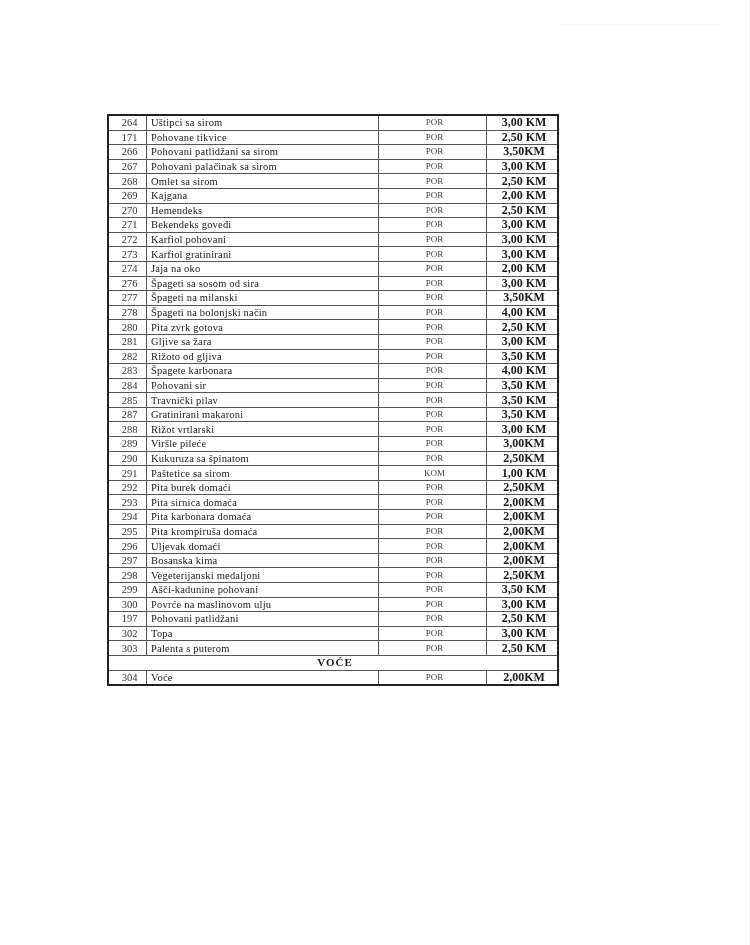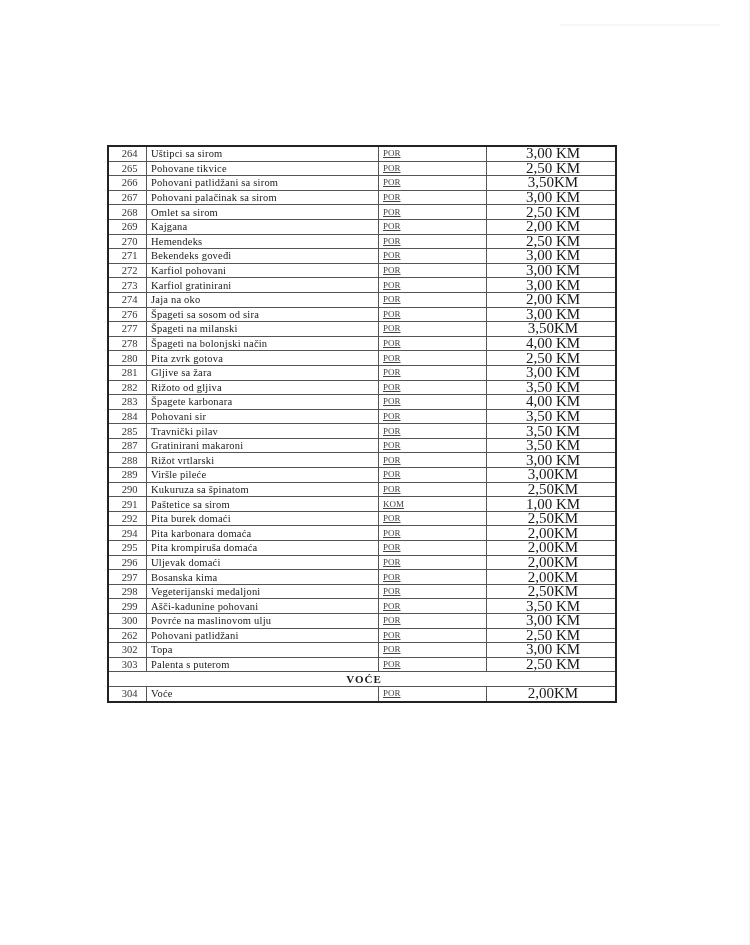--- a/index.html
+++ b/index.html
@@ -3,47 +3,47 @@
 <meta charset="utf-8">
 <style>
   html, body { margin: 0; padding: 0; }
   body {
     width: 750px; height: 945px; background: #ffffff; position: relative; overflow: hidden;
     font-family: "Liberation Serif", "DejaVu Serif", serif;
   }
   .page-edge { position: absolute; left: 0; top: 0; width: 750px; height: 945px; box-sizing: border-box; border-right: 1px solid #f2f2f2; }
   .scan-mark { position: absolute; left: 560px; top: 24px; width: 160px; height: 2px; background: #f3eef4; opacity: 0.6; }
   table.menu {
-    position: absolute; left: 107px; top: 114px; width: 510px;
+    position: absolute; left: 107px; top: 114px; width: 452px;
     border-collapse: collapse; border: 2px solid #222;
-    font-size: 10.5px; color: #1a1a1a; margin-top: 31px;
+    font-size: 10.5px; color: #1a1a1a;
   }
   table.menu td { border: 1px solid #555; height: 13.6px; padding: 0 0 0 4px; line-height: 13px; white-space: nowrap; }
   td.num { width: 33px; text-align: center; padding: 0; color: #333; font-weight: normal; }
   td.name { width: 227px; font-weight: normal; letter-spacing: 0.2px; }
-  td.unit { width: 103px; text-align: left; padding: 0; font-size: 9px; color: #444; text-decoration: underline; }
-  td.price { text-align: center; padding: 0; font-weight: normal; font-size: 15px; }
+  td.unit { width: 103px; text-align: center; padding: 0; font-size: 9px; color: #444; }
+  td.price { text-align: center; padding: 0; font-weight: bold; font-size: 12px; }
   td.section { text-align: center; font-weight: bold; height: 16px; font-size: 11px; letter-spacing: 1px; padding: 0; }
 </style>
 </head>
 <body>
 
 <div class="page-edge"></div>
 <div class="scan-mark"></div>
 
 <table class="menu">
   <tbody id="tbody">
       <tr>
         <td class="num">264</td>
         <td class="name">Uštipci sa sirom</td>
         <td class="unit">POR</td>
         <td class="price">3,00 KM</td>
       </tr>
       <tr>
-        <td class="num">265</td>
+        <td class="num">171</td>
         <td class="name">Pohovane tikvice</td>
         <td class="unit">POR</td>
         <td class="price">2,50 KM</td>
       </tr>
       <tr>
         <td class="num">266</td>
         <td class="name">Pohovani patlidžani sa sirom</td>
         <td class="unit">POR</td>
         <td class="price">3,50KM</td>
       </tr>
@@ -179,20 +179,26 @@
         <td class="unit">KOM</td>
         <td class="price">1,00 KM</td>
       </tr>
       <tr>
         <td class="num">292</td>
         <td class="name">Pita burek domaći</td>
         <td class="unit">POR</td>
         <td class="price">2,50KM</td>
       </tr>
       <tr>
+        <td class="num">293</td>
+        <td class="name">Pita sirnica domaća</td>
+        <td class="unit">POR</td>
+        <td class="price">2,00KM</td>
+      </tr>
+      <tr>
         <td class="num">294</td>
         <td class="name">Pita karbonara domaća</td>
         <td class="unit">POR</td>
         <td class="price">2,00KM</td>
       </tr>
       <tr>
         <td class="num">295</td>
         <td class="name">Pita krompiruša domaća</td>
         <td class="unit">POR</td>
         <td class="price">2,00KM</td>
@@ -221,21 +227,21 @@
         <td class="unit">POR</td>
         <td class="price">3,50 KM</td>
       </tr>
       <tr>
         <td class="num">300</td>
         <td class="name">Povrće na maslinovom ulju</td>
         <td class="unit">POR</td>
         <td class="price">3,00 KM</td>
       </tr>
       <tr>
-        <td class="num">262</td>
+        <td class="num">197</td>
         <td class="name">Pohovani patlidžani</td>
         <td class="unit">POR</td>
         <td class="price">2,50 KM</td>
       </tr>
       <tr>
         <td class="num">302</td>
         <td class="name">Topa</td>
         <td class="unit">POR</td>
         <td class="price">3,00 KM</td>
       </tr>

